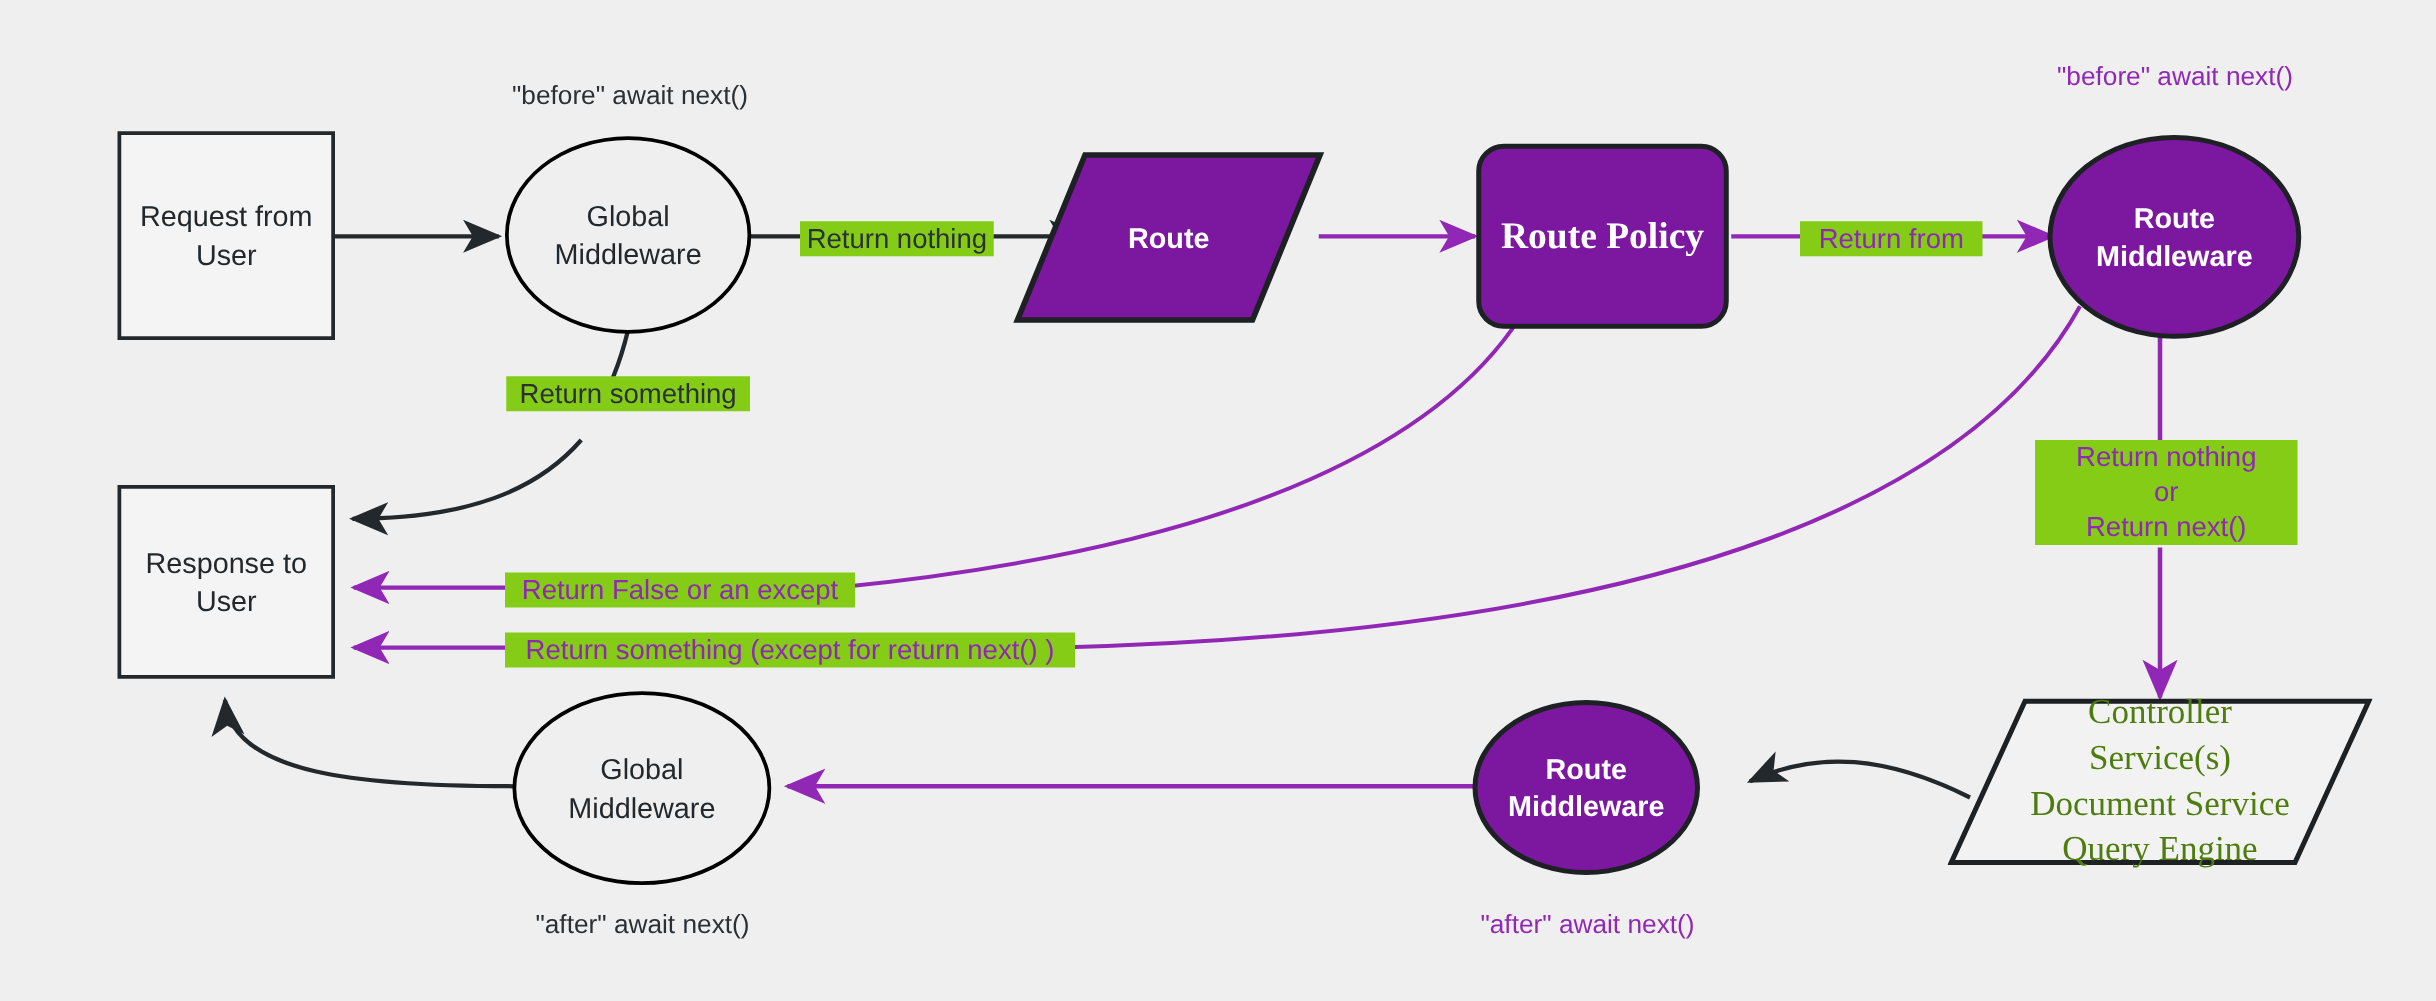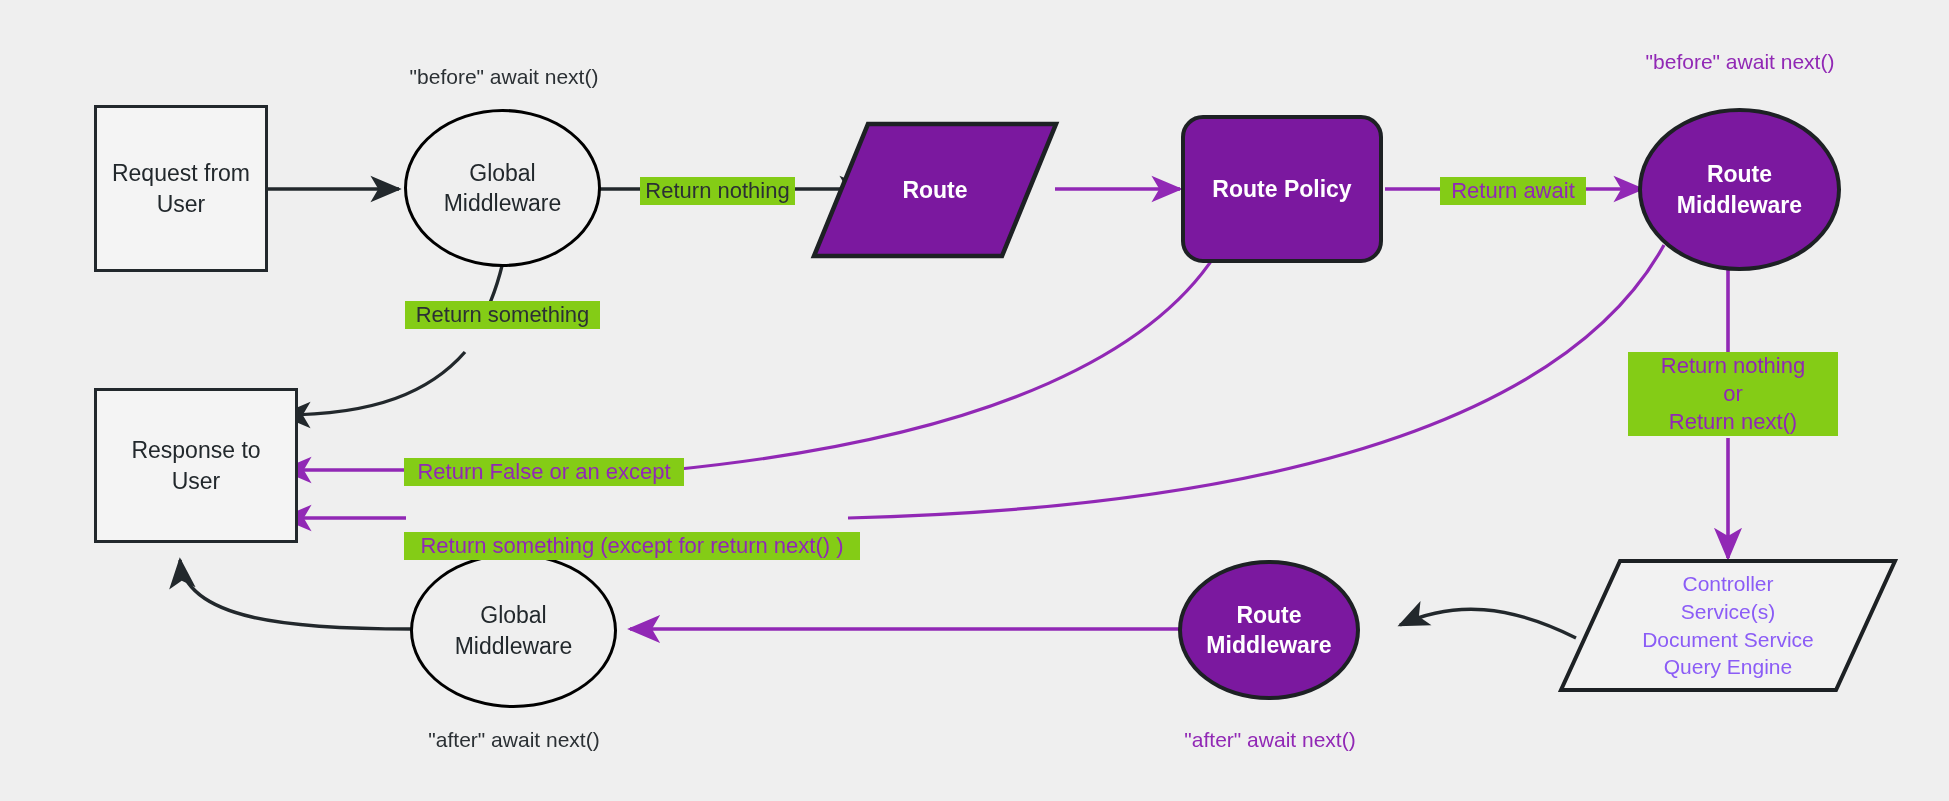--- a/index.html
+++ b/index.html
@@ -53,22 +53,23 @@
     background: #7B189F;
     color: #ffffff;
     font-size: 23px;
     font-weight: bold;
   }
   .n-round-purple {
     border: 4px solid #1d2124;
     border-radius: 22px;
     background: #7B189F;
     color: #ffffff;
-    font-size: 23px;
+    font-size: 30px;
     font-weight: bold;
+    font-family: Liberation Serif, serif;
   }
   .n-para-wrap {
     position: absolute;
   }
   .n-para-wrap svg {
     position: absolute;
     left: 0;
     top: 0;
   }
   .n-para-label {
@@ -82,22 +83,23 @@
     justify-content: center;
     text-align: center;
     line-height: 1.32;
   }
   .para-purple .n-para-label {
     color: #ffffff;
     font-size: 23px;
     font-weight: bold;
   }
   .para-plain .n-para-label {
-    color: #8b5cf6;
-    font-size: 21px;
+    color: #4d7c0f;
+    font-size: 28px;
+    font-family: Liberation Serif, serif;
   }
   .edge-label {
     position: absolute;
     font-size: 22px;
     line-height: 1.28;
     text-align: center;
     white-space: pre-line;
     background: #84cc16;
     padding: 0 5px;
   }
@@ -193,40 +195,40 @@
   <div class="node n-ellipse-purple" style="left:1178px; top:560px; width:182px; height:140px;">
     <span style="white-space:pre-line;">Route
 Middleware</span>
   </div>
 
   <div class="node n-ellipse-plain" style="left:410px; top:553px; width:207px; height:155px;">
     <span style="white-space:pre-line;">Global
 Middleware</span>
   </div>
 
-  <div class="node n-rect" style="left:94px; top:388px; width:204px; height:155px;">
+  <div class="node n-rect" style="left:94px; top:388px; width:174px; height:155px;">
     <span style="white-space:pre-line;">Response to
 User</span>
   </div>
 
   <div class="caption lbl-dark" style="left:354px; top:65px; width:300px;">"before" await next()</div>
 
   <div class="caption lbl-purple" style="left:1590px; top:50px; width:300px;">"before" await next()</div>
 
   <div class="caption lbl-dark" style="left:364px; top:728px; width:300px;">"after" await next()</div>
 
   <div class="caption lbl-purple" style="left:1120px; top:728px; width:300px;">"after" await next()</div>
 
   <div class="edge-label lbl-dark" style="left:640px; top:177px; width:145px;">Return nothing</div>
 
   <div class="edge-label lbl-dark" style="left:405px; top:301px; width:185px;">Return something</div>
 
-  <div class="edge-label lbl-purple" style="left:1440px; top:177px; width:136px;">Return await</div>
+  <div class="edge-label lbl-purple" style="left:1440px; top:177px; width:136px;">Return from</div>
 
   <div class="edge-label lbl-purple" style="left:404px; top:458px; width:270px;">Return False or an except</div>
 
-  <div class="edge-label lbl-purple" style="left:404px; top:506px; width:446px;margin-top:26px;">Return something (except for return next() )</div>
+  <div class="edge-label lbl-purple" style="left:404px; top:506px; width:446px;">Return something (except for return next() )</div>
 
   <div class="edge-label lbl-purple" style="left:1628px; top:352px; width:200px;">Return nothing
 or
 Return next()</div>
 
 </div>
 
 </body></html>

